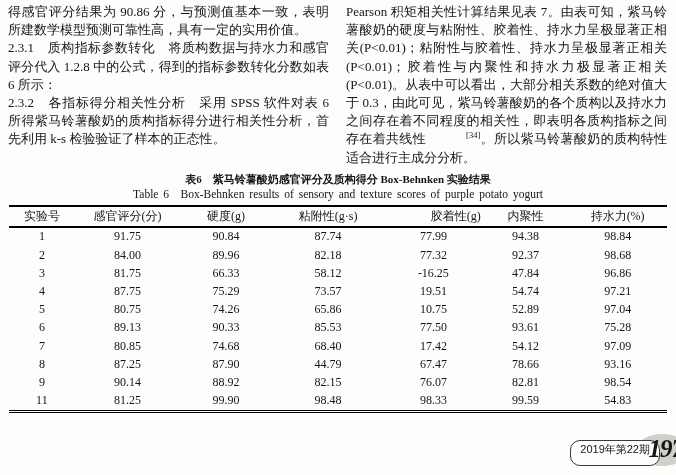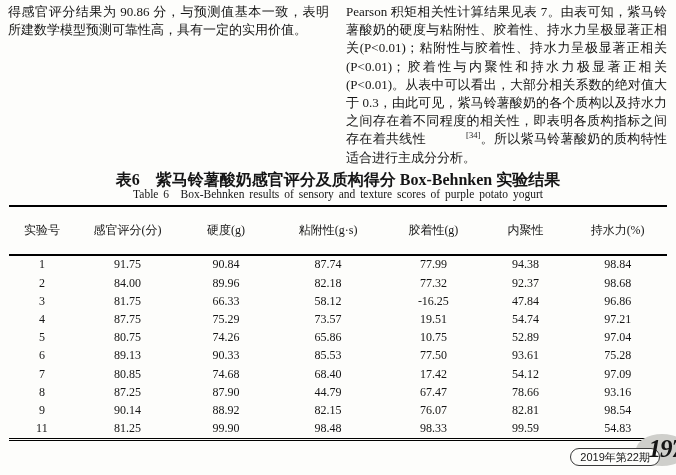--- a/index.html
+++ b/index.html
@@ -33,21 +33,21 @@
     letter-spacing:0.2px;
   }
   sup.cite{
     font-size:8.5px;
     line-height:0;
     vertical-align:super;
     padding-left:40px;
   }
   .caption-zh{
     text-align:center;
-    font-size:16px;
+    font-size:11px;
     font-weight:bold;
     margin-top:5px;
     line-height:15px;
   }
   .caption-en{
     text-align:center;
     font-size:11.5px;
     font-weight:normal;
     line-height:15px;
     word-spacing:2px;
@@ -58,50 +58,50 @@
     border-collapse:collapse;
     font-size:12px;
     border-bottom:3px double #000;
   }
   table.data thead tr{
     border-top:2px solid #000;
     border-bottom:2.5px solid #000;
   }
   table.data th{
     font-weight:normal;
-    padding:15px 2px;
+    padding:1px 2px;
     text-align:center;
     white-space:nowrap;
   }
   table.data td{
     padding:1.6px 2px;
     text-align:center;
     white-space:nowrap;
   }
   table.data th:nth-child(1){width:10%;}
   table.data th:nth-child(2){width:16%;}
   table.data th:nth-child(3){width:14%;margin-top:16px;}
   table.data th:nth-child(4){width:17%;}
-  table.data th:nth-child(5){width:15%;}
+  table.data th:nth-child(5){width:15%;text-align:right;}
   table.data th:nth-child(6){width:13%;}
   table.data th:nth-child(7){width:15%;}
   .footer-blob{
     position:absolute;
     right:-12px;bottom:9px;
     width:52px;height:32px;
     background:#cfcfcb;
     border-radius:50%;
     z-index:1;
   }
   .footer-issue{
     position:absolute;
     right:16px;bottom:9px;
     border:1.5px solid #3a3a3a;
     border-radius:10px;
-    padding:1px 9px 0;
+    padding:1px 9px 8px;
     font-size:11px;
     font-family:"Liberation Sans","DejaVu Sans",sans-serif;
     background:#fdfdfb;
     z-index:2;
     white-space:nowrap;
   }
   .footer-pagenum{
     position:absolute;
     right:-7px;bottom:12px;
     font-size:25px;
@@ -113,20 +113,22 @@
   }
 </style>
 </head>
 <body>
 
 <div class="page">
 
   <div class="columns">
     <div class="col">
       <p>得感官评分结果为 90.86 分，与预测值基本一致，表明所建数学模型预测可靠性高，具有一定的实用价值。</p>
+      <p>2.3.1　质构指标参数转化　将质构数据与持水力和感官评分代入 1.2.8 中的公式，得到的指标参数转化分数如表 6 所示：</p>
+      <p>2.3.2　各指标得分相关性分析　采用 SPSS 软件对表 6 所得紫马铃薯酸奶的质构指标得分进行相关性分析，首先利用 k-s 检验验证了样本的正态性。</p>
     </div>
     <div class="col">
       <p><span>Pearson 积矩相关性计算结果见表 7。由表可知，紫马铃薯酸奶的硬度与粘附性、胶着性、持水力呈极显著正相关(P&lt;0.01)；粘附性与胶着性、持水力呈极显著正相关(P&lt;0.01)；胶着性与内聚性和持水力极显著正相关(P&lt;0.01)。从表中可以看出，大部分相关系数的绝对值大于 0.3，由此可见，紫马铃薯酸奶的各个质构以及持水力之间存在着不同程度的相关性，即表明各质构指标之间存在着共线性</span><sup class="cite">[34]</sup><span>。所以紫马铃薯酸奶的质构特性适合进行主成分分析。</span></p>
     </div>
   </div>
 
   <div class="caption-zh">表6　紫马铃薯酸奶感官评分及质构得分 Box-Behnken 实验结果</div>
   <div class="caption-en">Table 6　Box-Behnken results of sensory and texture scores of purple potato yogurt</div>
 
   <table class="data">

